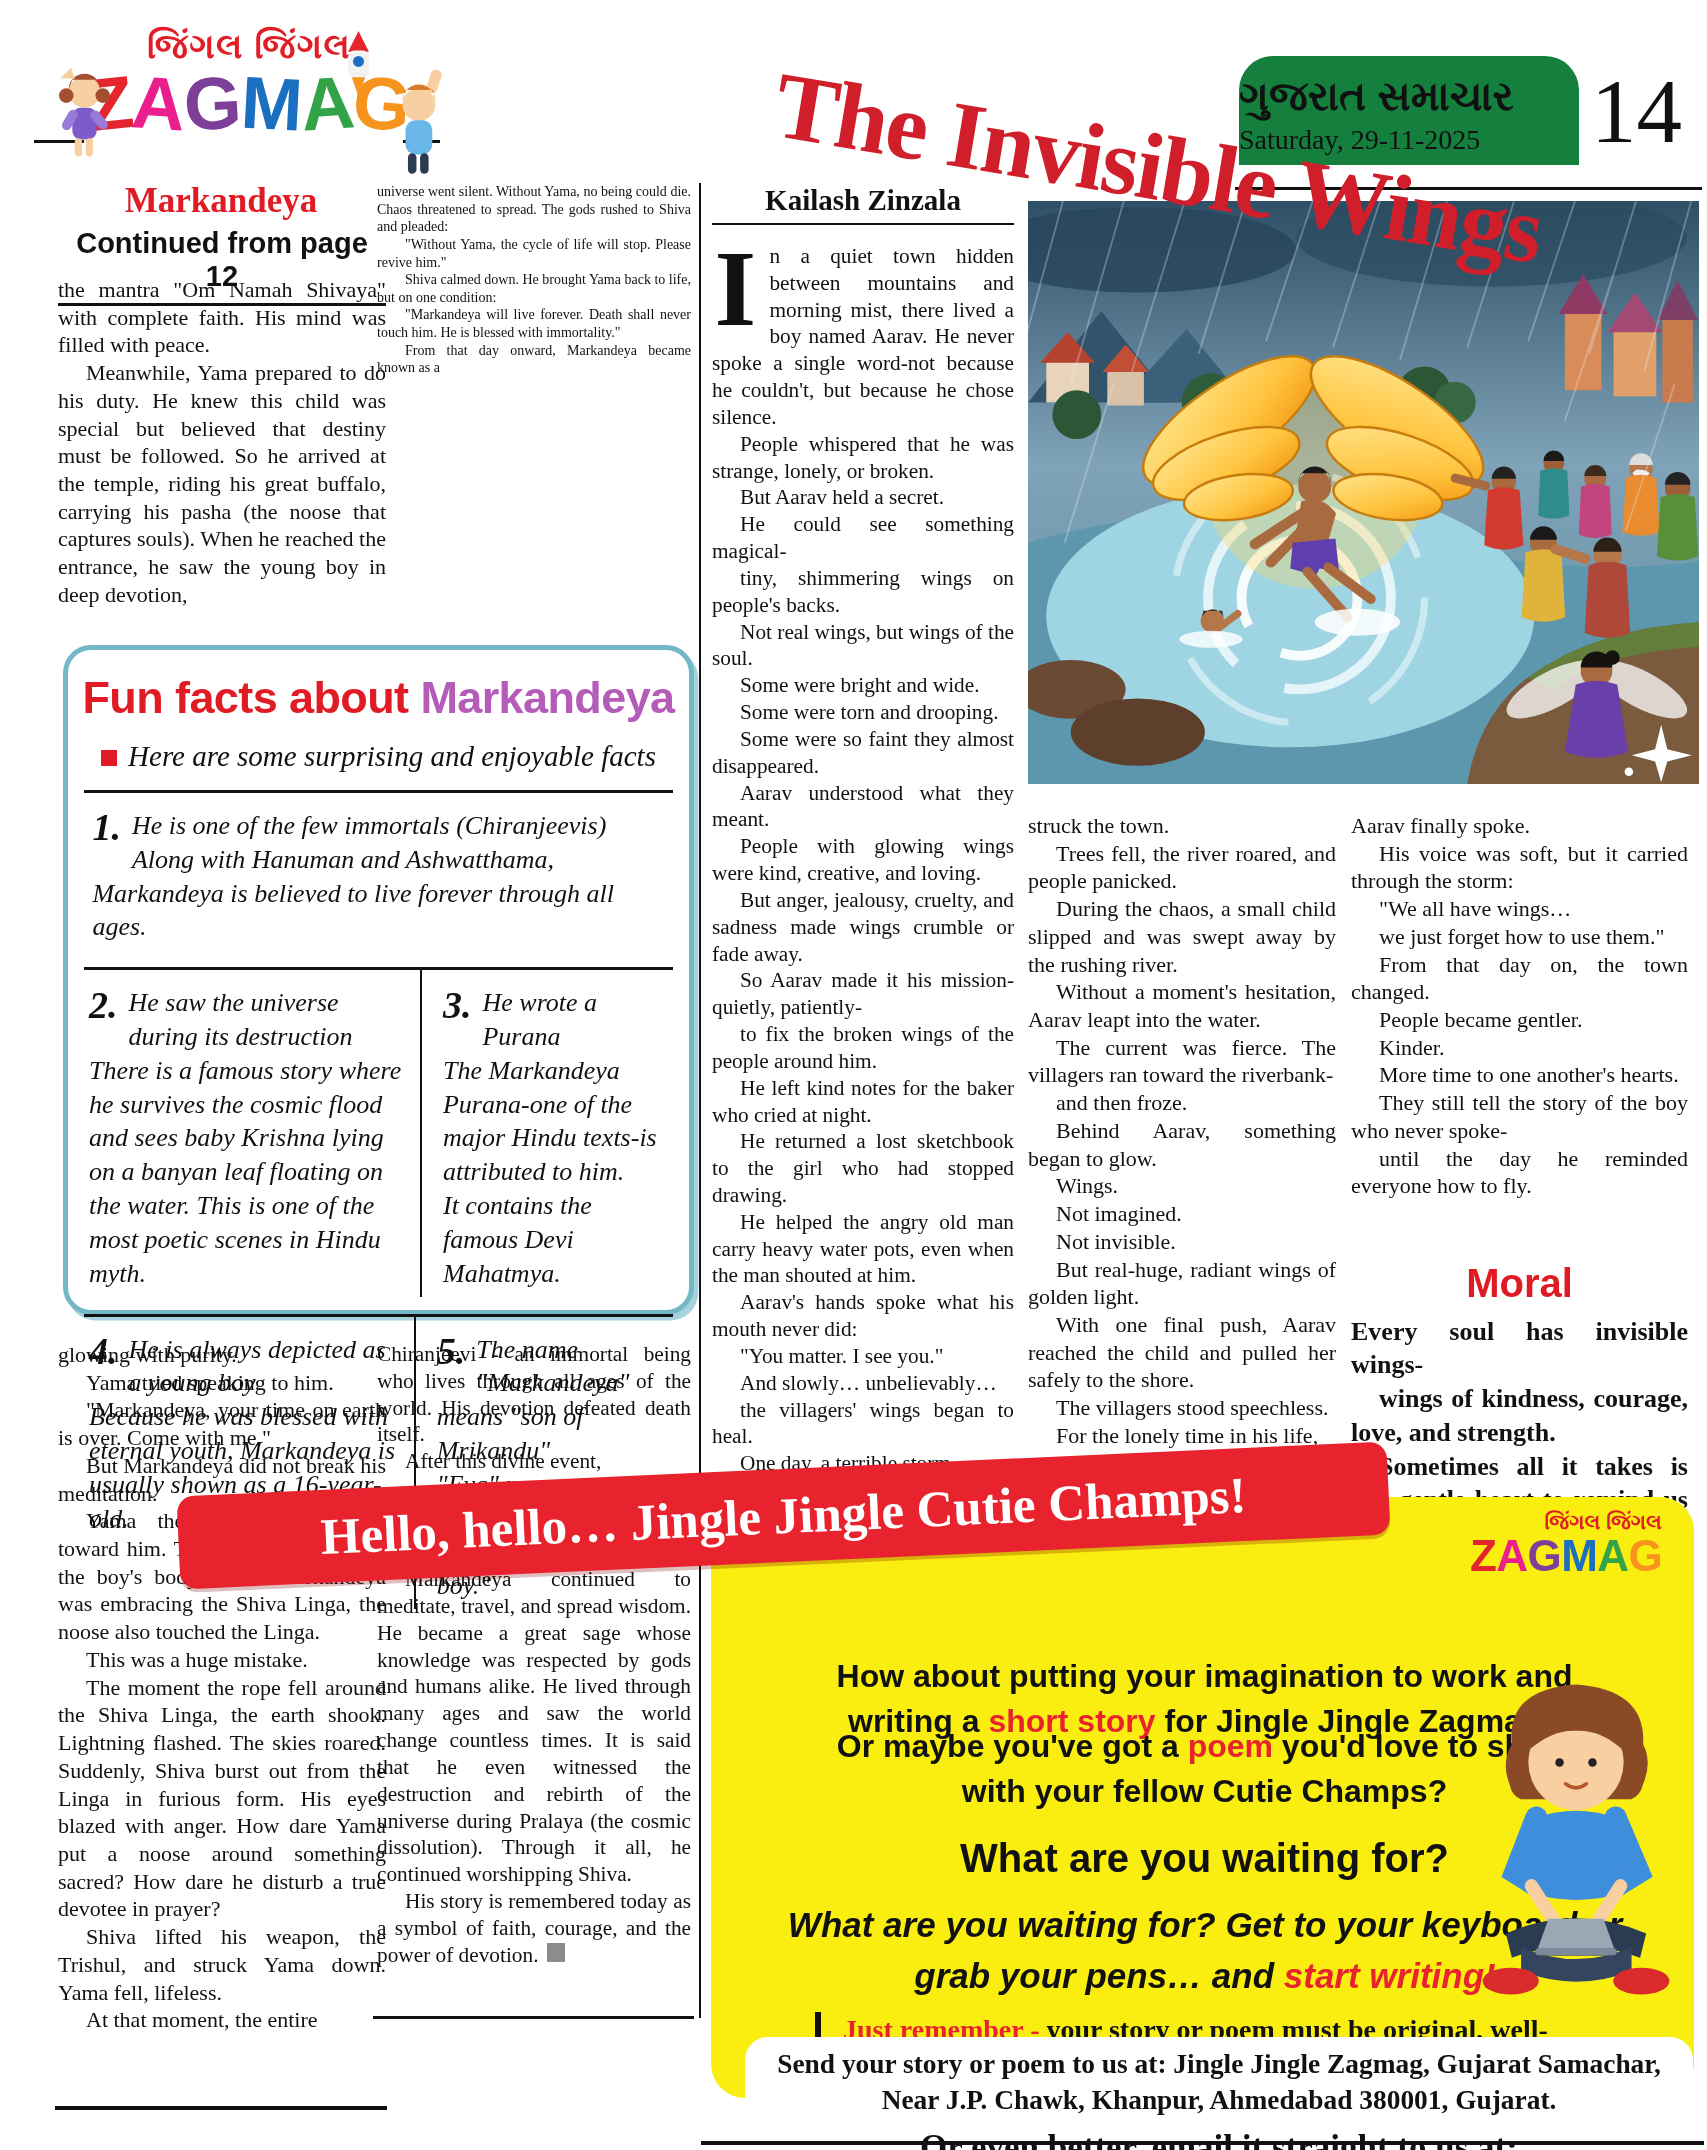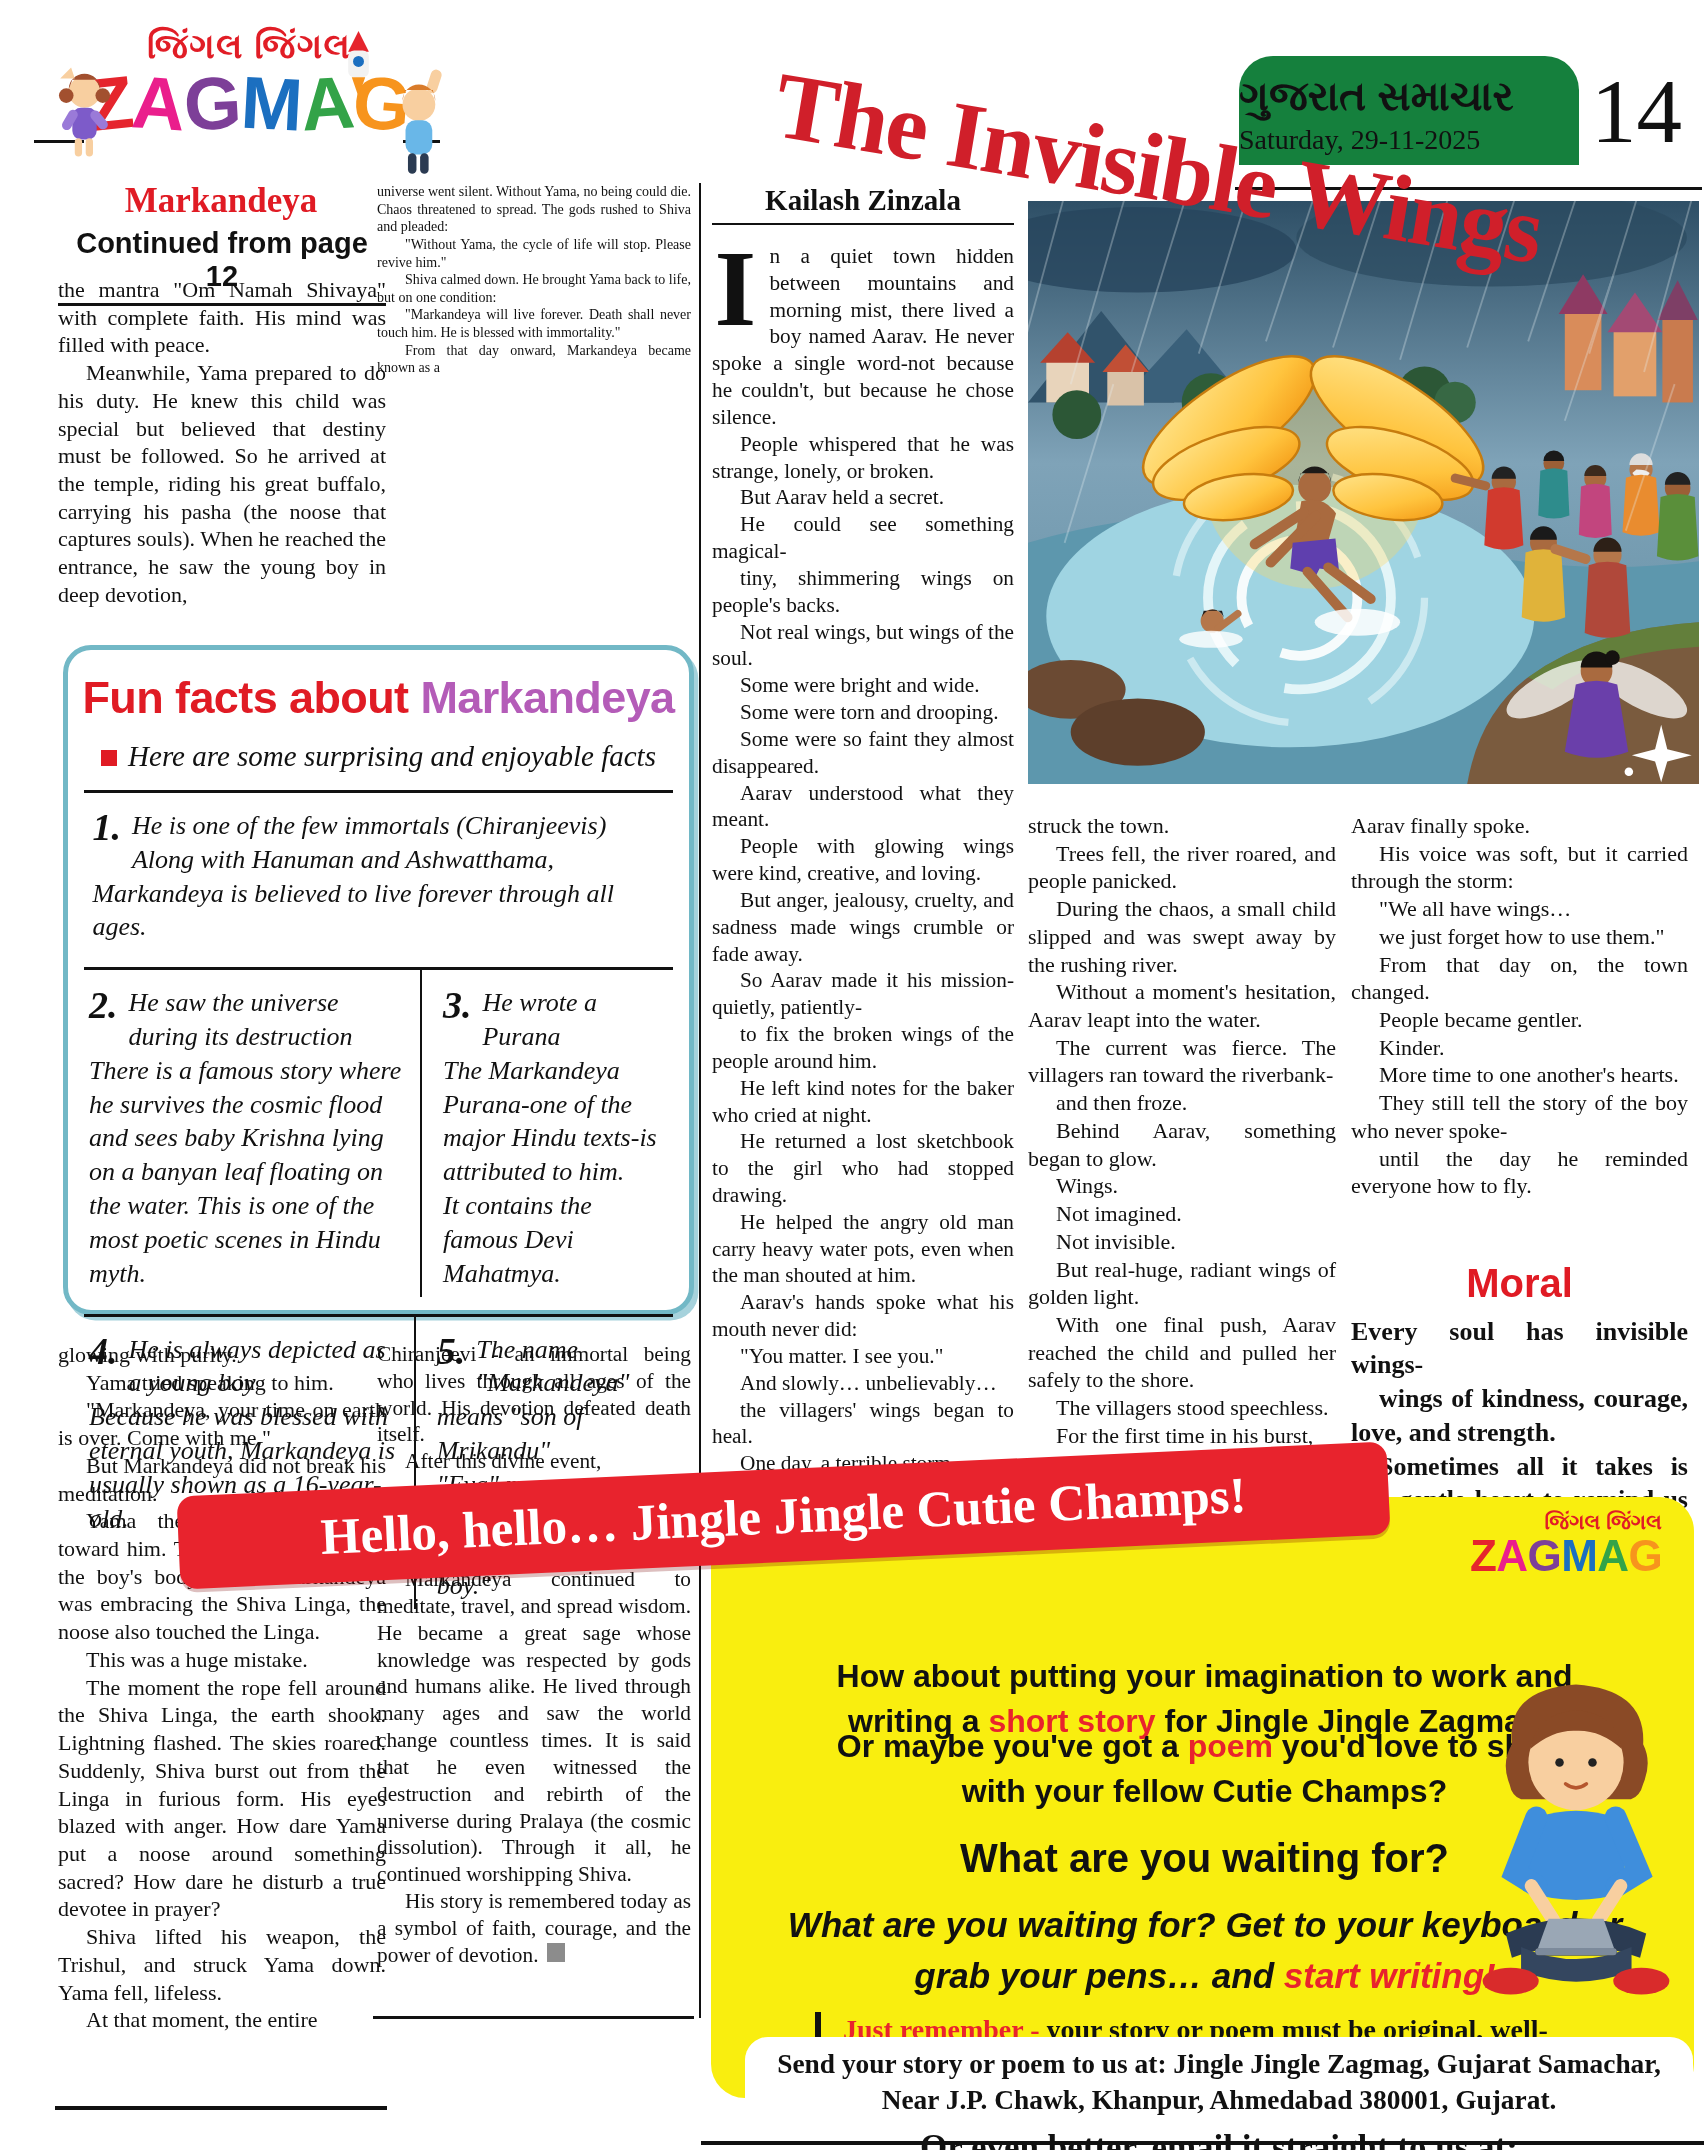--- a/index.html
+++ b/index.html
@@ -416,21 +416,21 @@
       <p>Without a moment's hesitation, Aarav leapt into the water.</p>
       <p>The current was fierce. The villagers ran toward the riverbank-</p>
       <p>and then froze.</p>
       <p>Behind Aarav, something began to glow.</p>
       <p>Wings.</p>
       <p>Not imagined.</p>
       <p>Not invisible.</p>
       <p>But real-huge, radiant wings of golden light.</p>
       <p>With one final push, Aarav reached the child and pulled her safely to the shore.</p>
       <p>The villagers stood speechless.</p>
-      <p>For the first time in his burst,</p>
+      <p>For the lonely time in his life,</p>
     </div>
   <div id="col5" class="cols flow-list">
       <p>Aarav finally spoke.</p>
       <p>His voice was soft, but it carried through the storm:</p>
       <p>"We all have wings…</p>
       <p>we just forget how to use them."</p>
       <p>From that day on, the town changed.</p>
       <p>People became gentler.</p>
       <p>Kinder.</p>
       <p>More time to one another's hearts.</p>

